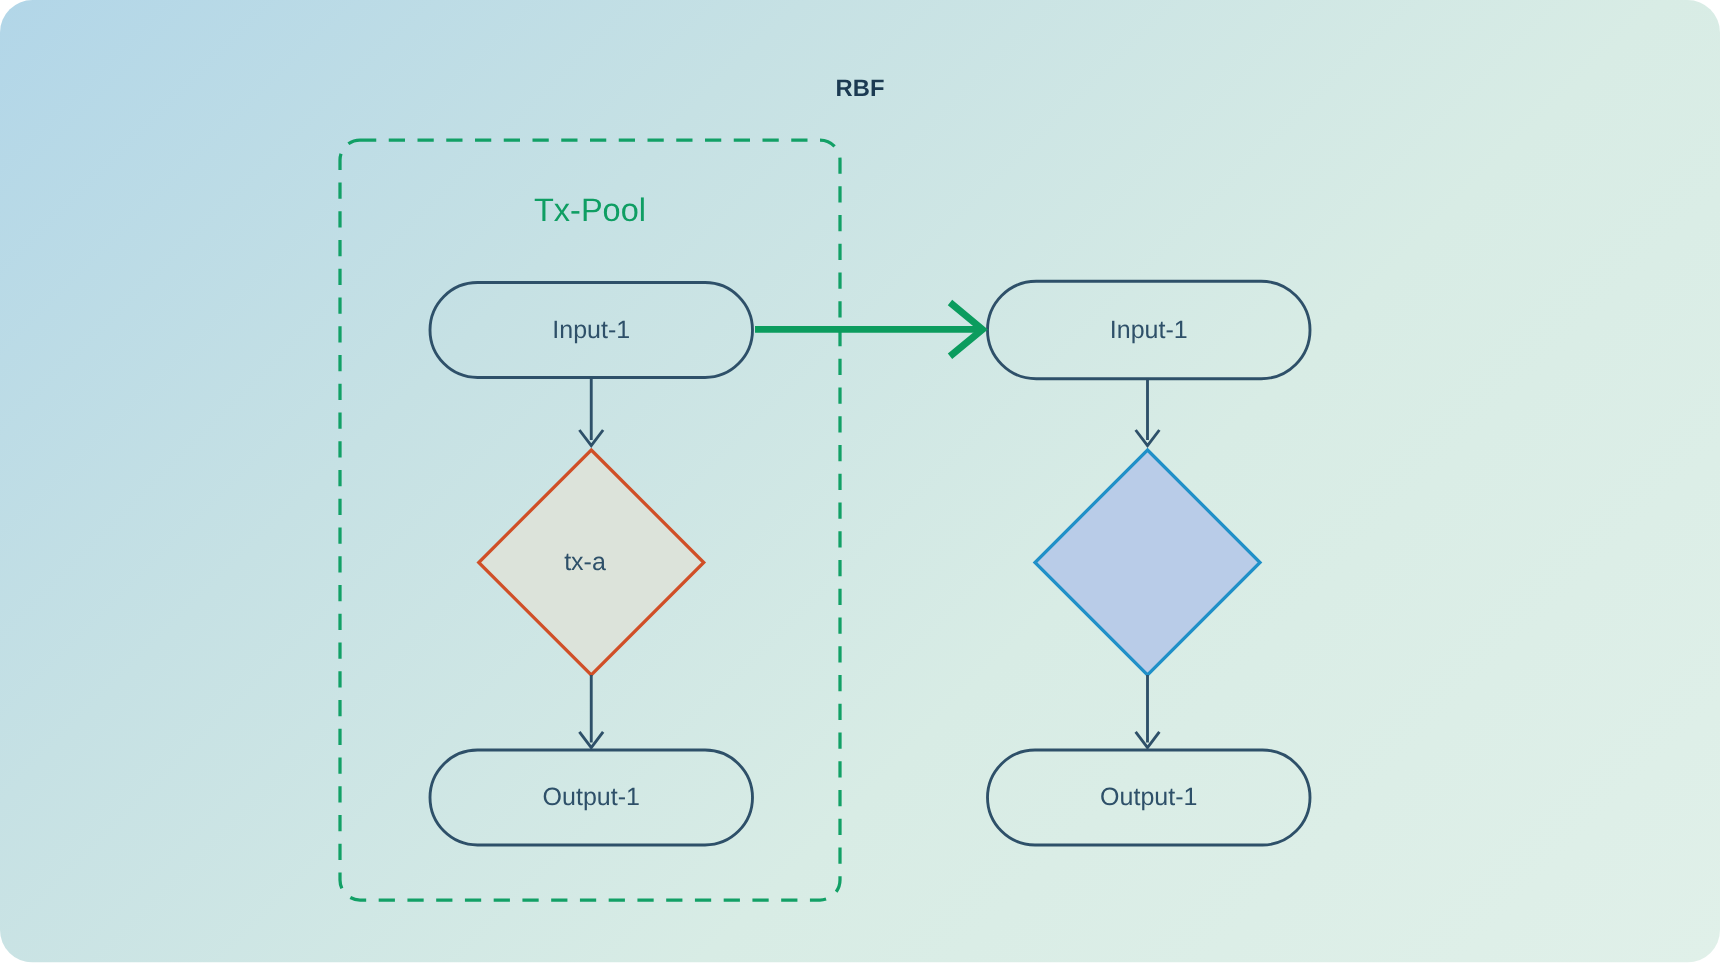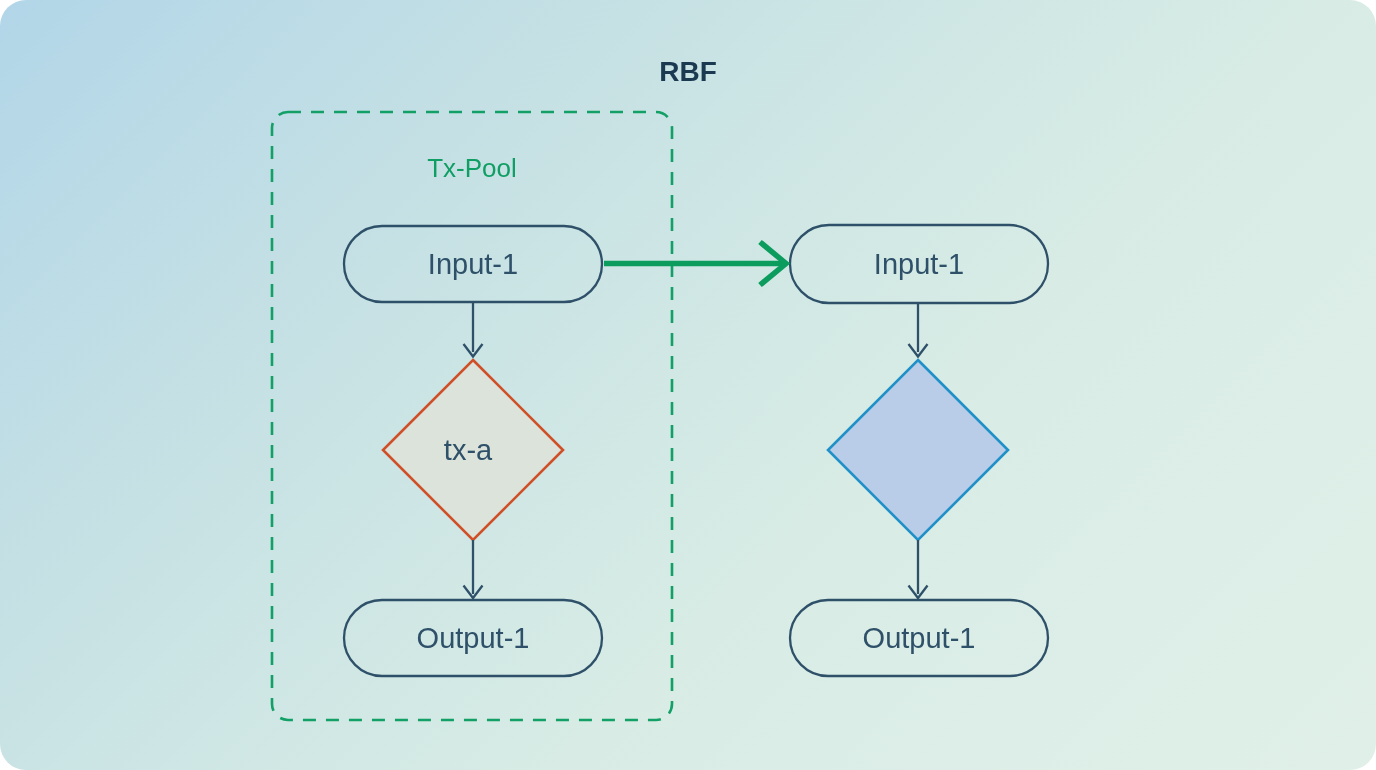--- a/index.html
+++ b/index.html
@@ -26,35 +26,35 @@
     display: flex;
     align-items: center;
     justify-content: center;
     white-space: nowrap;
   }
   .title {
     left: 588px;
     top: 55px;
     width: 200px;
     height: 34px;
-    font-size: 28px;
+    font-size: 19px;
     font-weight: 700;
     color: #1b3a52;
   }
   .pool-label {
     left: 372px;
     top: 151px;
     width: 200px;
     height: 34px;
     font-size: 26px;
     font-weight: 400;
     color: #0f9e63;
   }
   .node-label {
-    font-size: 29px;
+    font-size: 20px;
     color: #2e5069;
   }
   .lbl-input-left   { left: 344px; top: 226px; width: 258px; height: 76px; }
   .lbl-txa          { left: 378px; top: 360px; width: 180px; height: 180px; }
   .lbl-output-left  { left: 344px; top: 600px; width: 258px; height: 76px; }
   .lbl-input-right  { left: 790px; top: 225px; width: 258px; height: 78px; }
   .lbl-txb          { left: 828px; top: 360px; width: 180px; height: 180px; }
   .lbl-output-right { left: 790px; top: 600px; width: 258px; height: 76px; }
 </style>
 </head>

